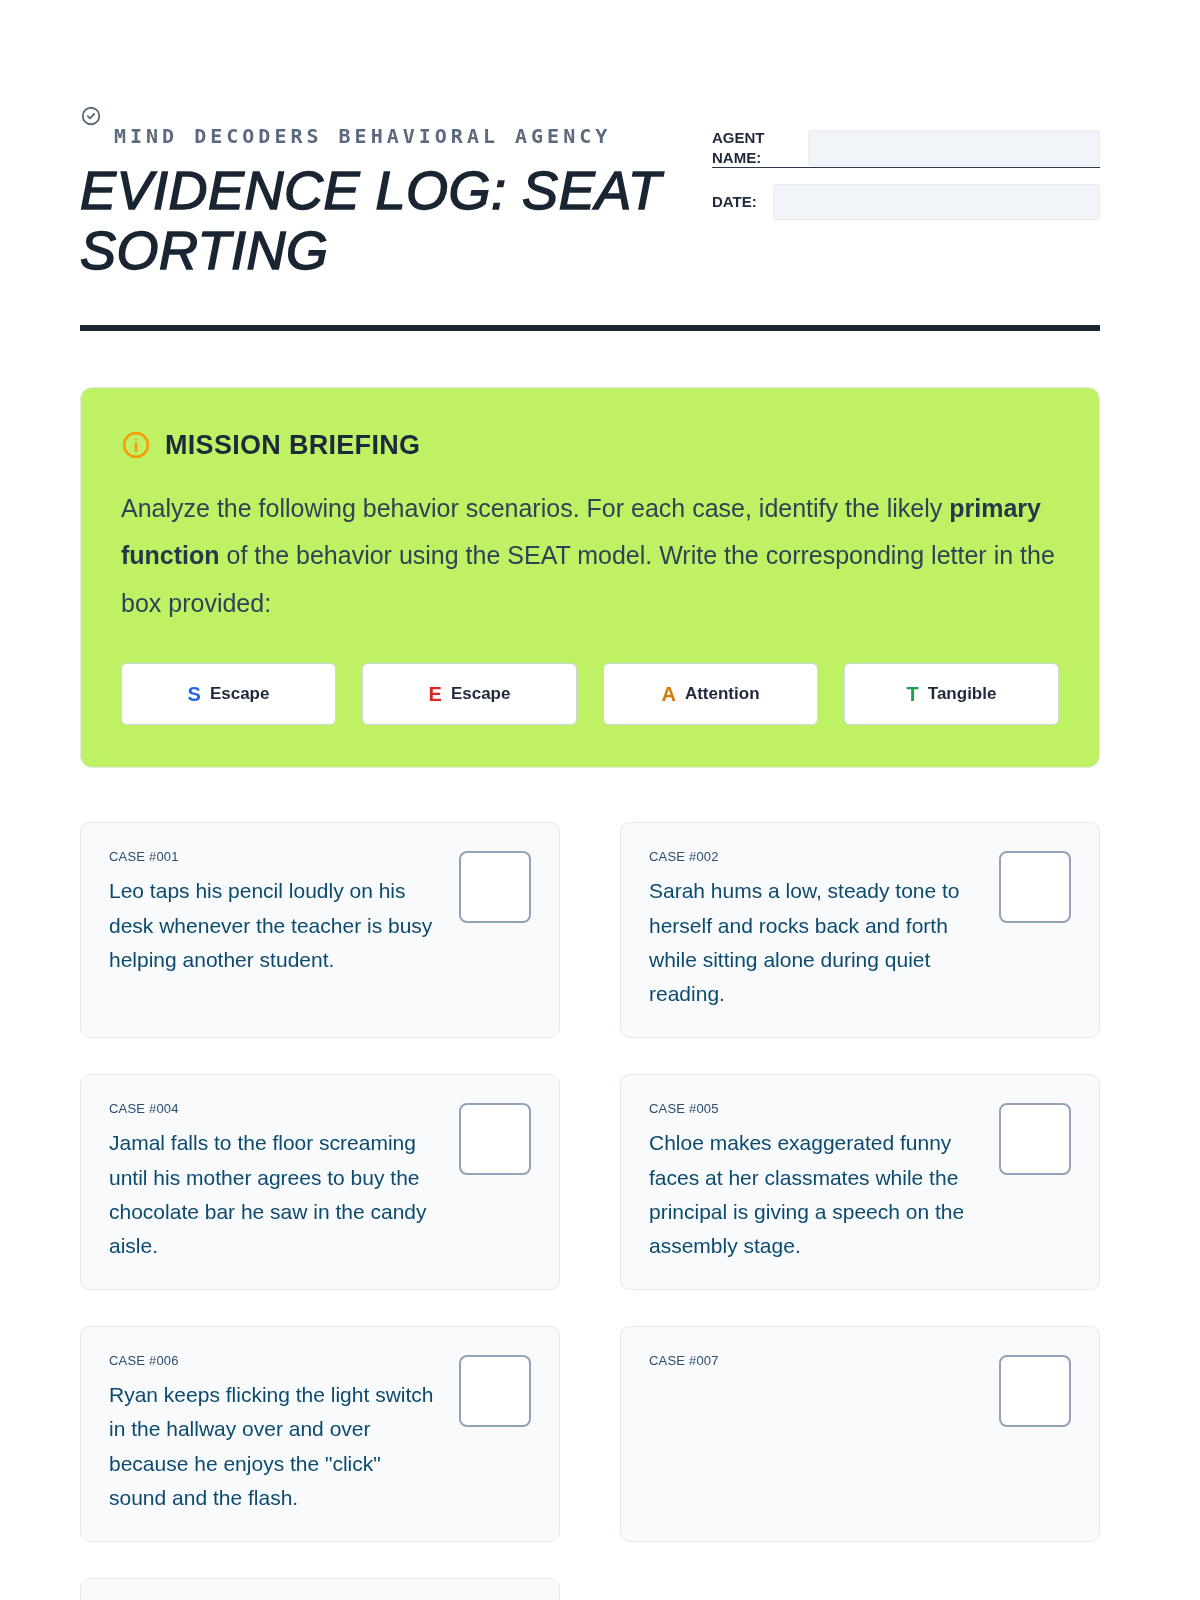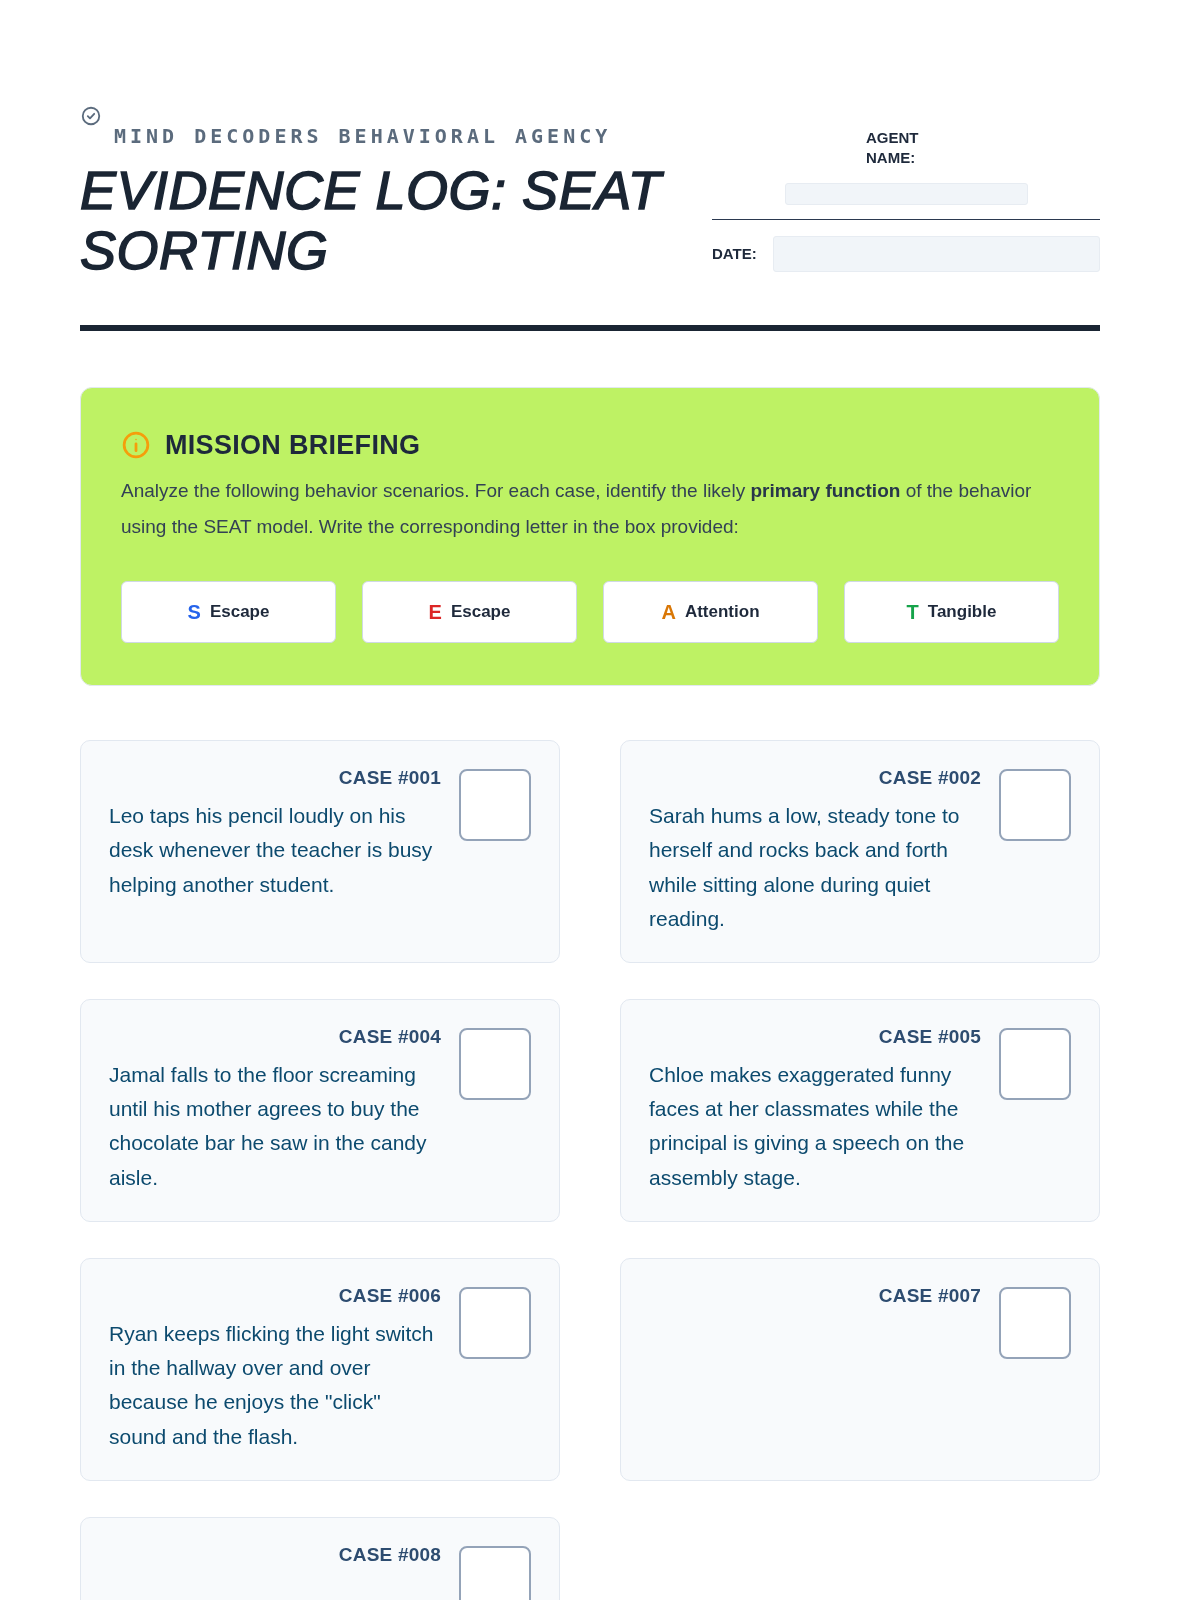--- a/index.html
+++ b/index.html
@@ -23,21 +23,21 @@
   .title {
     margin: 0; max-width: 660px;
     font-size: 54px; line-height: 1.12;
     font-style: italic; font-weight: 400;
     color: #1a2533; letter-spacing: 0.5px;
     -webkit-text-stroke: 1.5px #1a2533;
     text-transform: uppercase;
   }
   .header-fields { width: 388px; flex: none; margin-top: 44px; }
   .field-row { display: flex; align-items: center; gap: 16px; }
-  .field-row--agent { padding-bottom: 14px; border-bottom: 1.5px solid #2b3950; flex-direction: column; }
+  .field-row--agent { border-bottom: 1.5px solid #2b3950; }
   .field-row--date { margin-top: 16px; }
   .field-label { flex: none; font-size: 15px; font-weight: 700; color: #1e293b; line-height: 1.3; }
   .field-row--agent .field-label { width: 80px; }
   .field-input {
     flex: 1; height: 36px; min-width: 0;
     background: #f1f5f9; border: 1px solid #e7ecf2; border-radius: 3px;
     font-size: 17px; padding: 0 10px; color: #1e293b; outline: none;
     font-family: inherit;
   }
 
@@ -45,21 +45,21 @@
 
   
   .briefing {
     margin-top: 56px; background: #bef264;
     border: 1px solid #e2e8f0; border-radius: 12px;
     padding: 42px 40px;
   }
   .briefing-head { display: flex; align-items: center; gap: 14px; }
   .briefing-head h2 { margin: 0; font-size: 27px; font-weight: 800; color: #1e293b; letter-spacing: 0.3px; }
   .info-icon { width: 30px; height: 30px; display: inline-flex; }
-  .briefing-text { margin: 12px 0 0; font-size: 19px; line-height: 1.9; color: #334155; max-width: 960px; }
+  .briefing-text { margin: 24px 0 0; font-size: 25px; line-height: 1.9; color: #334155; max-width: 960px; }
   .briefing-text strong { font-weight: 700; color: #27364a; }
 
   .legend { margin-top: 36px; display: grid; grid-template-columns: repeat(4, 1fr); gap: 26px; }
   .legend-item {
     background: #ffffff; border: 1px solid #cfd9e4; border-radius: 6px;
     height: 62px; display: flex; align-items: center; justify-content: center; gap: 9px;
   }
   .legend-letter { font-size: 20px; font-weight: 800; }
   .letter-s { color: #2563eb; }
   .letter-e { color: #dc2626; }
@@ -71,21 +71,21 @@
   .cases {
     margin-top: 54px;
     display: grid; grid-template-columns: 1fr 1fr;
     column-gap: 60px; row-gap: 36px;
   }
   .card {
     background: #f8fafc; border: 1px solid #e2e8f0; border-radius: 10px;
     padding: 26px 28px; display: flex; gap: 18px;
   }
   .card-body { flex: 1; min-width: 0; }
-  .card-title { margin: 0 0 10px; font-size: 19px; font-weight: 700; color: #2d4c70; letter-spacing: 0.2px; text-align: right; }
+  .card-title { margin: 0 0 10px; font-size: 13px; font-weight: 400; color: #2d4c70; letter-spacing: 0.2px; }
   .card-text { margin: 0; font-size: 21px; line-height: 1.63; color: #0c4a6e; }
   .answer-box {
     flex: none; width: 72px; height: 72px; margin-top: 2px;
     background: #ffffff; border: 2px solid #94a3b8; border-radius: 8px;
     text-align: center; font-size: 34px; font-weight: 700; color: #1e293b;
     outline: none; font-family: inherit;
   }
 </style>
 </head>
 <body>

